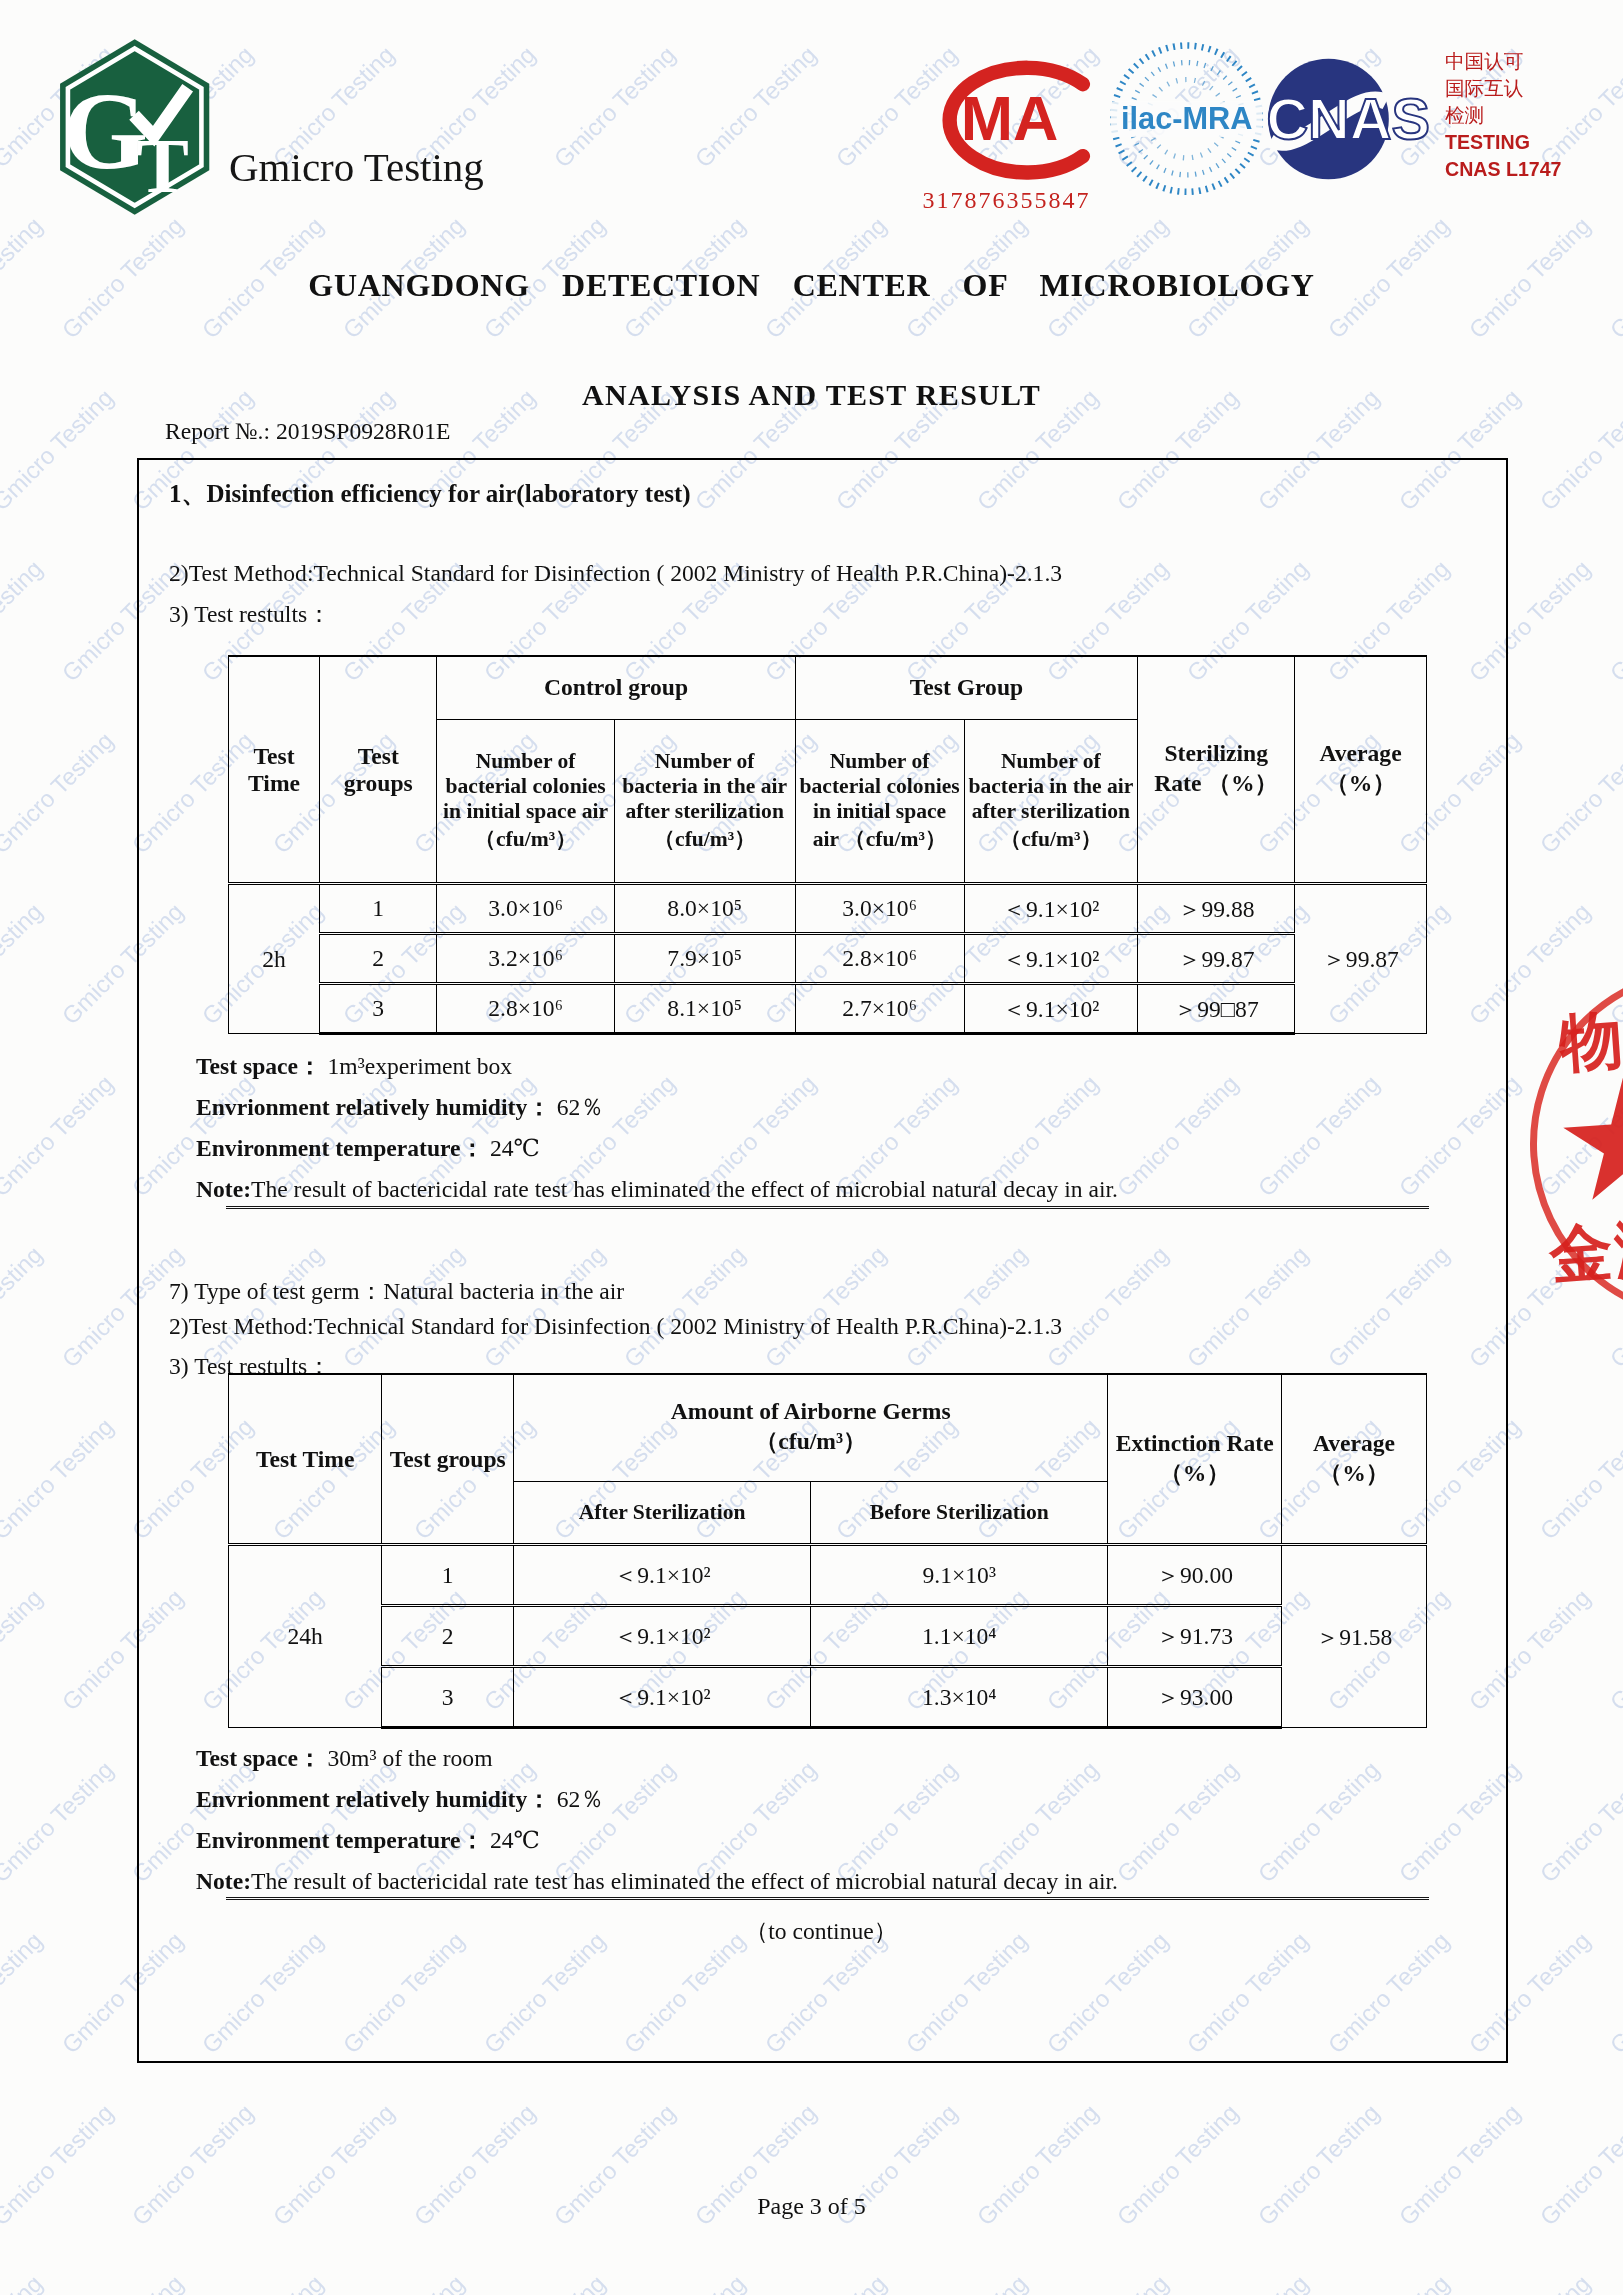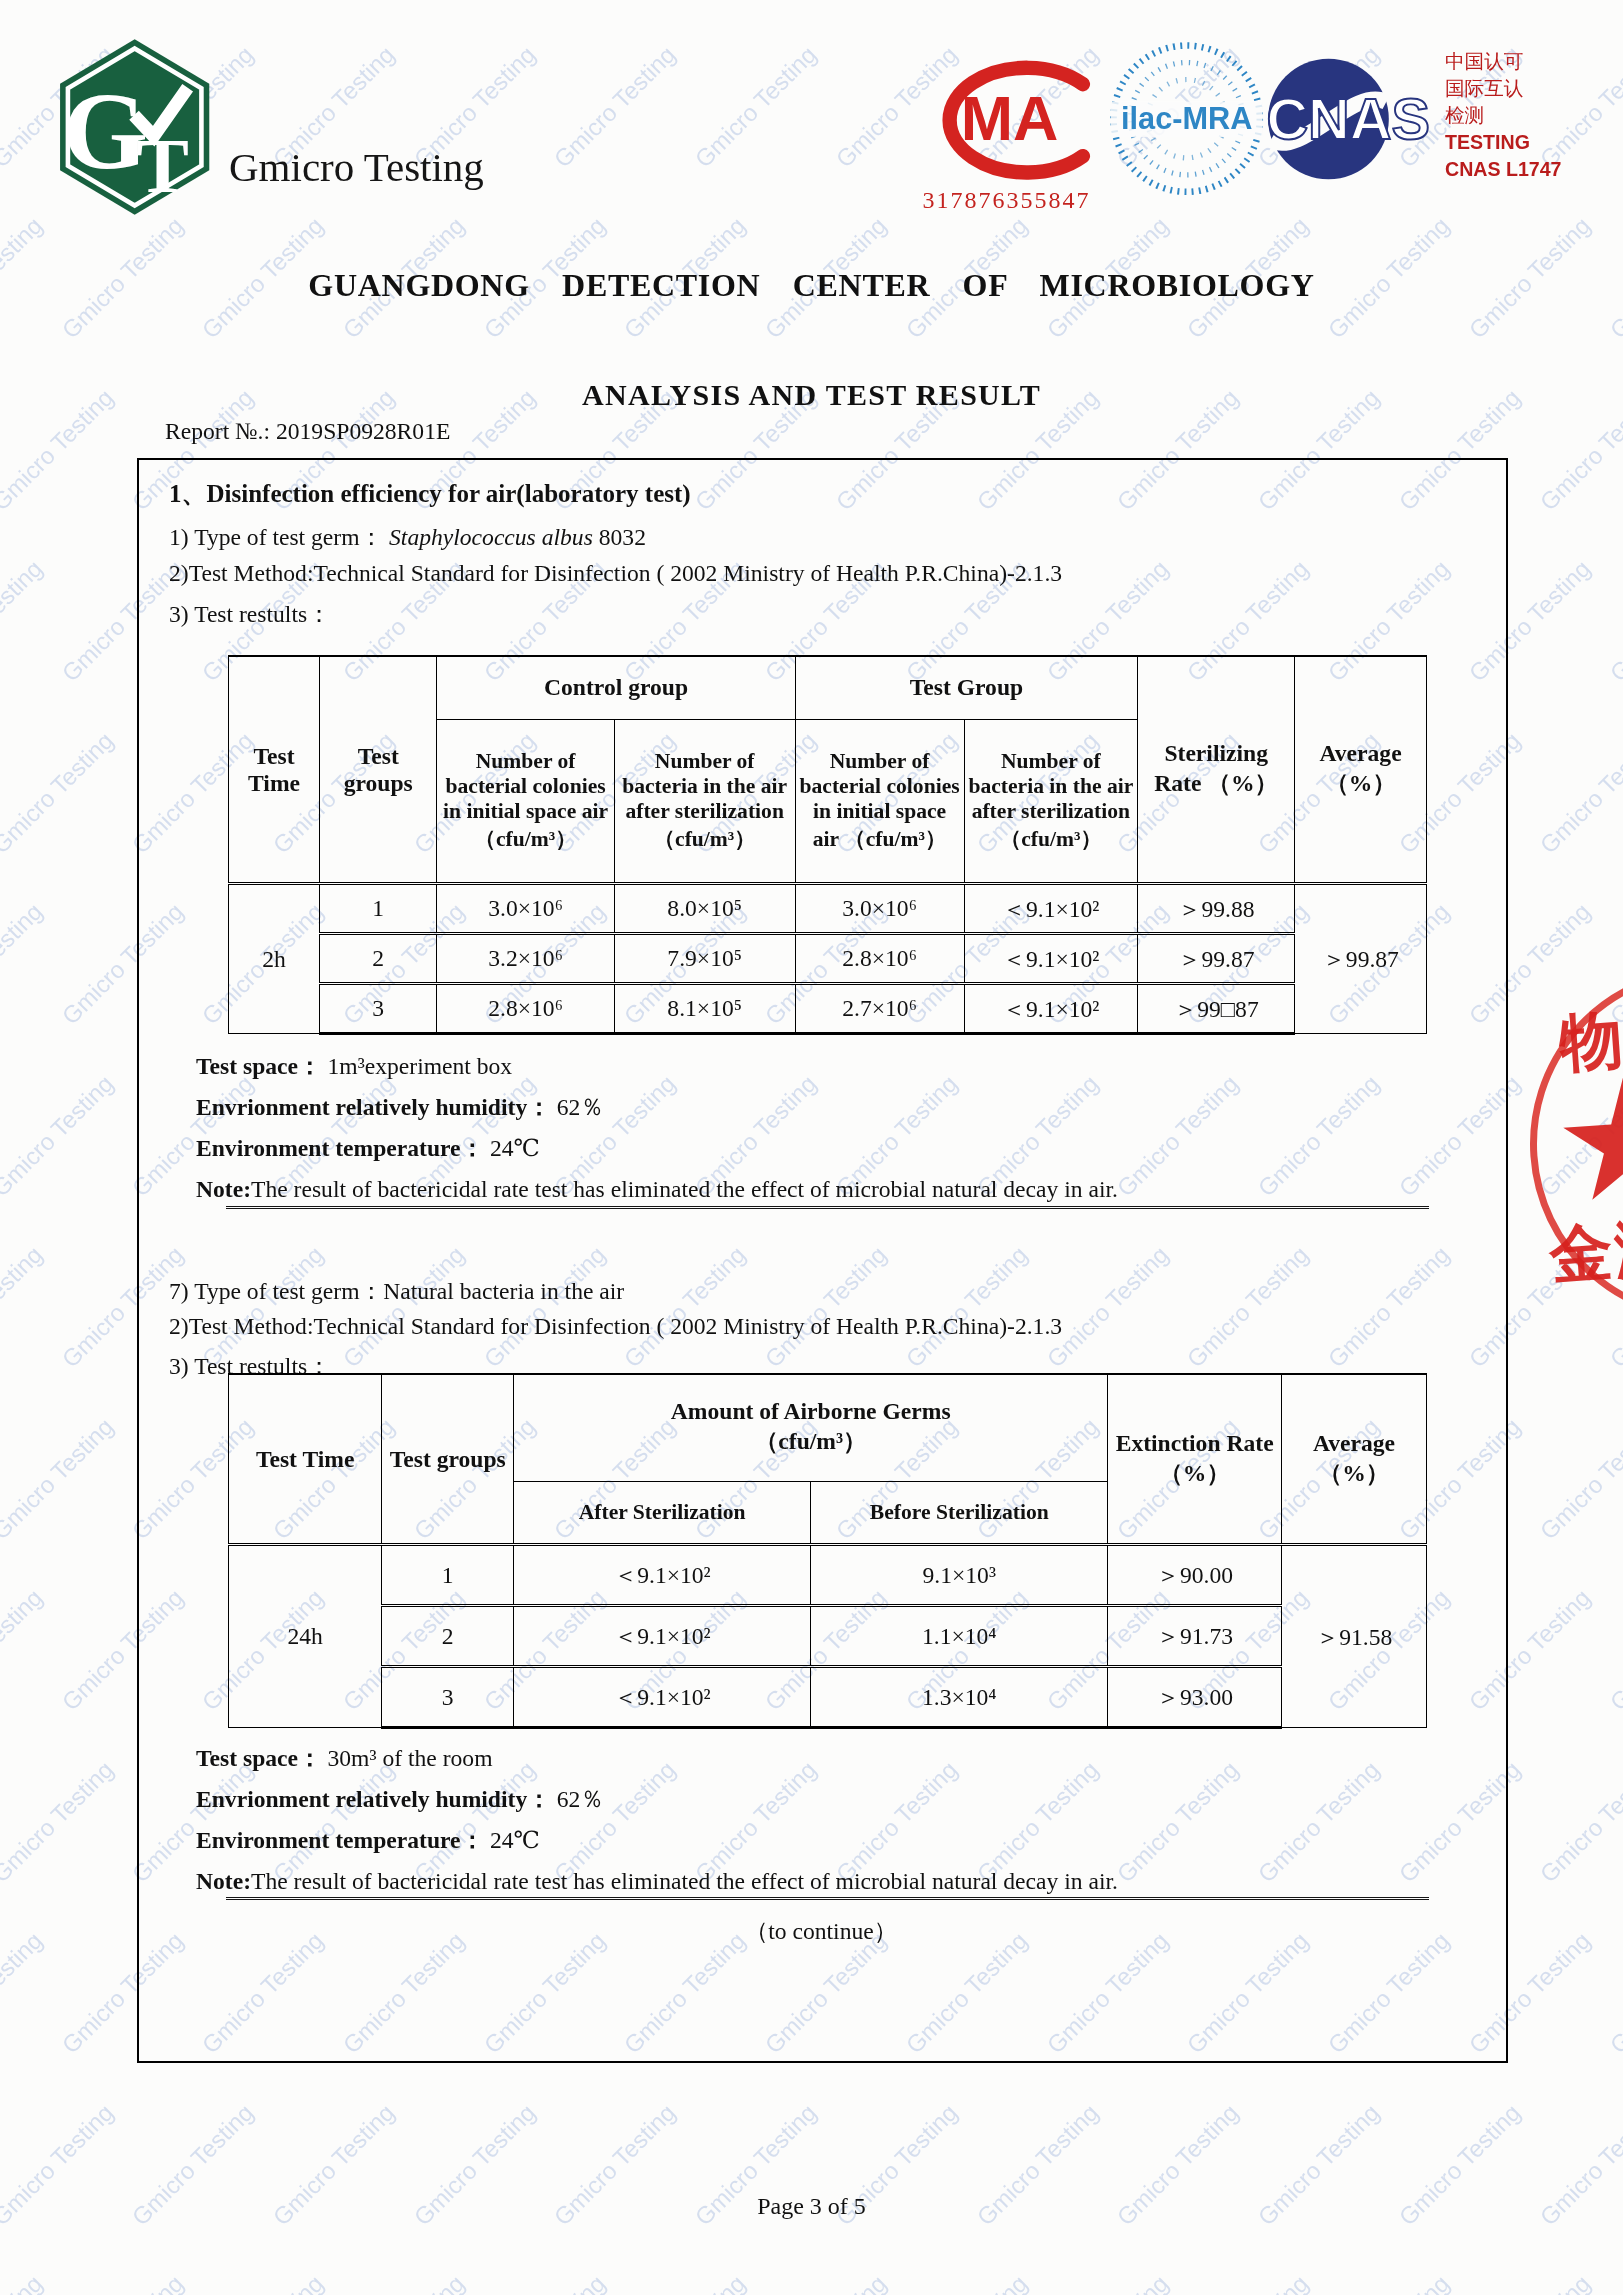--- a/index.html
+++ b/index.html
@@ -309,23 +309,20 @@
     <div class="accr-latin">CNAS L1747</div>
   </div>
 
   <div class="doc-title">GUANGDONG DETECTION CENTER OF MICROBIOLOGY</div>
   <div class="doc-subtitle">ANALYSIS AND TEST RESULT</div>
   <div class="report-no">Report №.: 2019SP0928R01E</div>
 
   <div class="outer-box"></div>
 
   <div class="s-head" style="top:477px">1、Disinfection efficiency for air(laboratory test)</div>
-  <div class="s-item" style="top:521px">
-    <span>1) Type of test germ：  </span><span class="italic">Staphylococcus albus</span><span> 8032</span>
-  </div>
   <div class="s-item" style="top:560px">2)Test Method:Technical Standard for Disinfection ( 2002 Ministry of Health P.R.China)-2.1.3</div>
   <div class="s-item" style="top:598px">3) Test restults：</div>
 
   <table class="doc-table t1" style="top:655px">
     <colgroup>
       <col style="width:7.6%">
         <col style="width:9.8%">
         <col style="width:14.8%">
         <col style="width:15.1%">
       <col style="width:14.1%">

